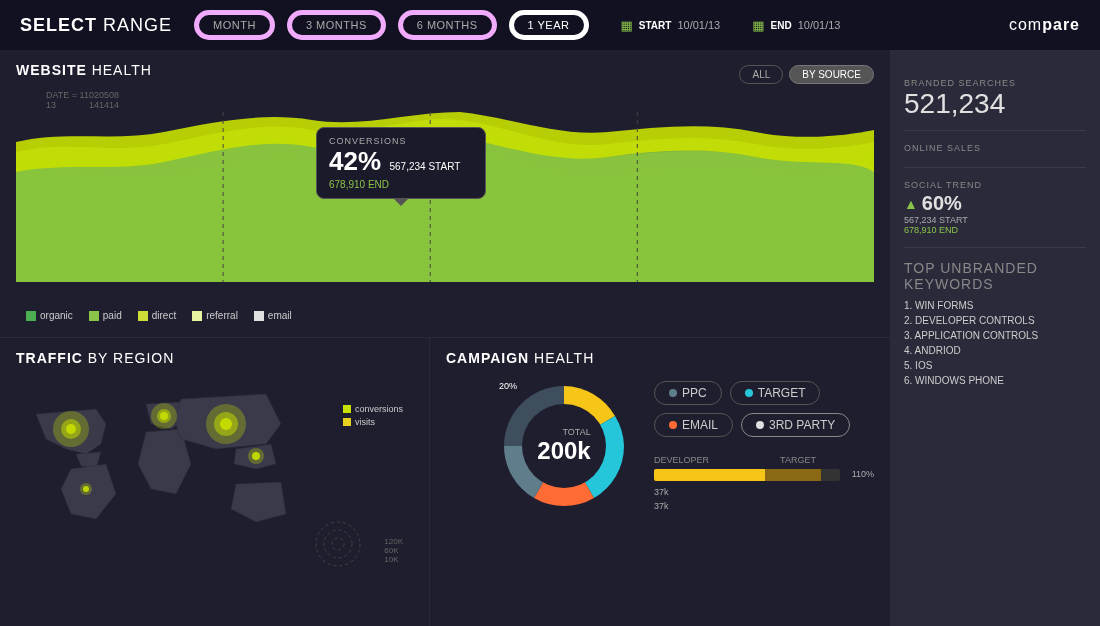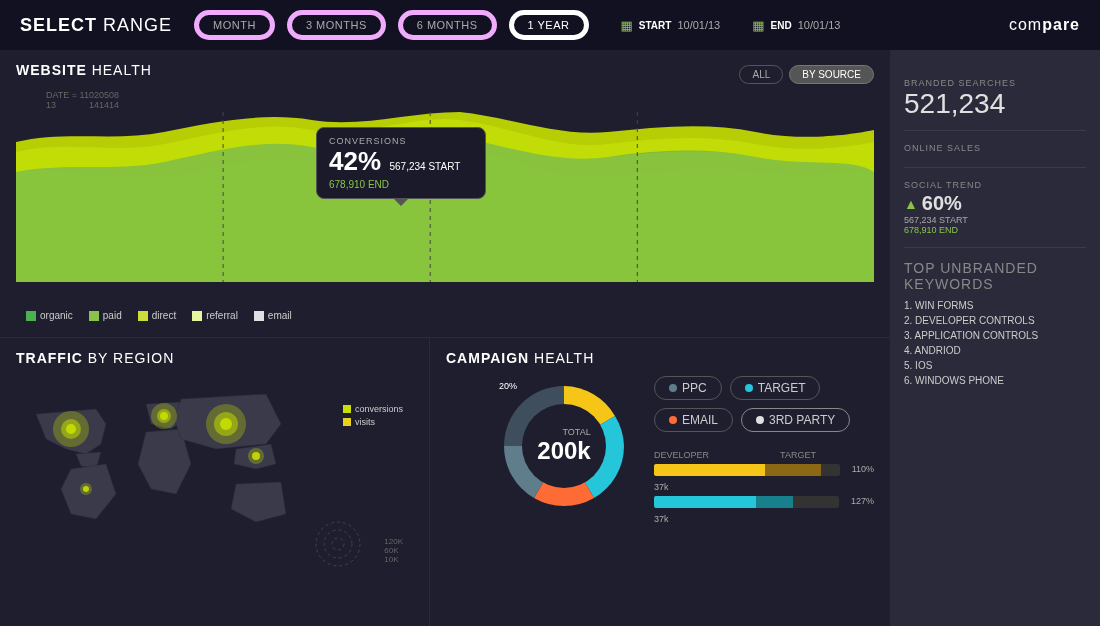--- a/index.html
+++ b/index.html
@@ -658,27 +658,20 @@
                 <div class="progress-bar-container" style="flex:1;">
                   <div class="progress-fill" style="width:60%;background:#f5c518;"></div>
                   <div class="progress-fill" style="width:30%;background:#8b6914;"></div>
                 </div>
                 <span style="font-size:9px;color:#aaa;margin-left:4px;">110%</span>
               </div>
               <div style="display:flex;gap:8px;margin-bottom:4px;">
                 <span style="font-size:9px;color:#aaa;">37k</span>
               </div>
 
-              <div class="progress-row">
-                <div class="progress-bar-container" style="flex:1;">
-                  <div class="progress-fill" style="width:55%;background:#26c6da;"></div>
-                  <div class="progress-fill" style="width:20%;background:#17808c;"></div>
-                </div>
-                <span style="font-size:9px;color:#aaa;margin-left:4px;">127%</span>
-              </div>
               <div style="display:flex;gap:8px;">
                 <span style="font-size:9px;color:#aaa;">37k</span>
               </div>
             </div>
           </div>
         </div>
       </div>
     </div>
   </div>
 

